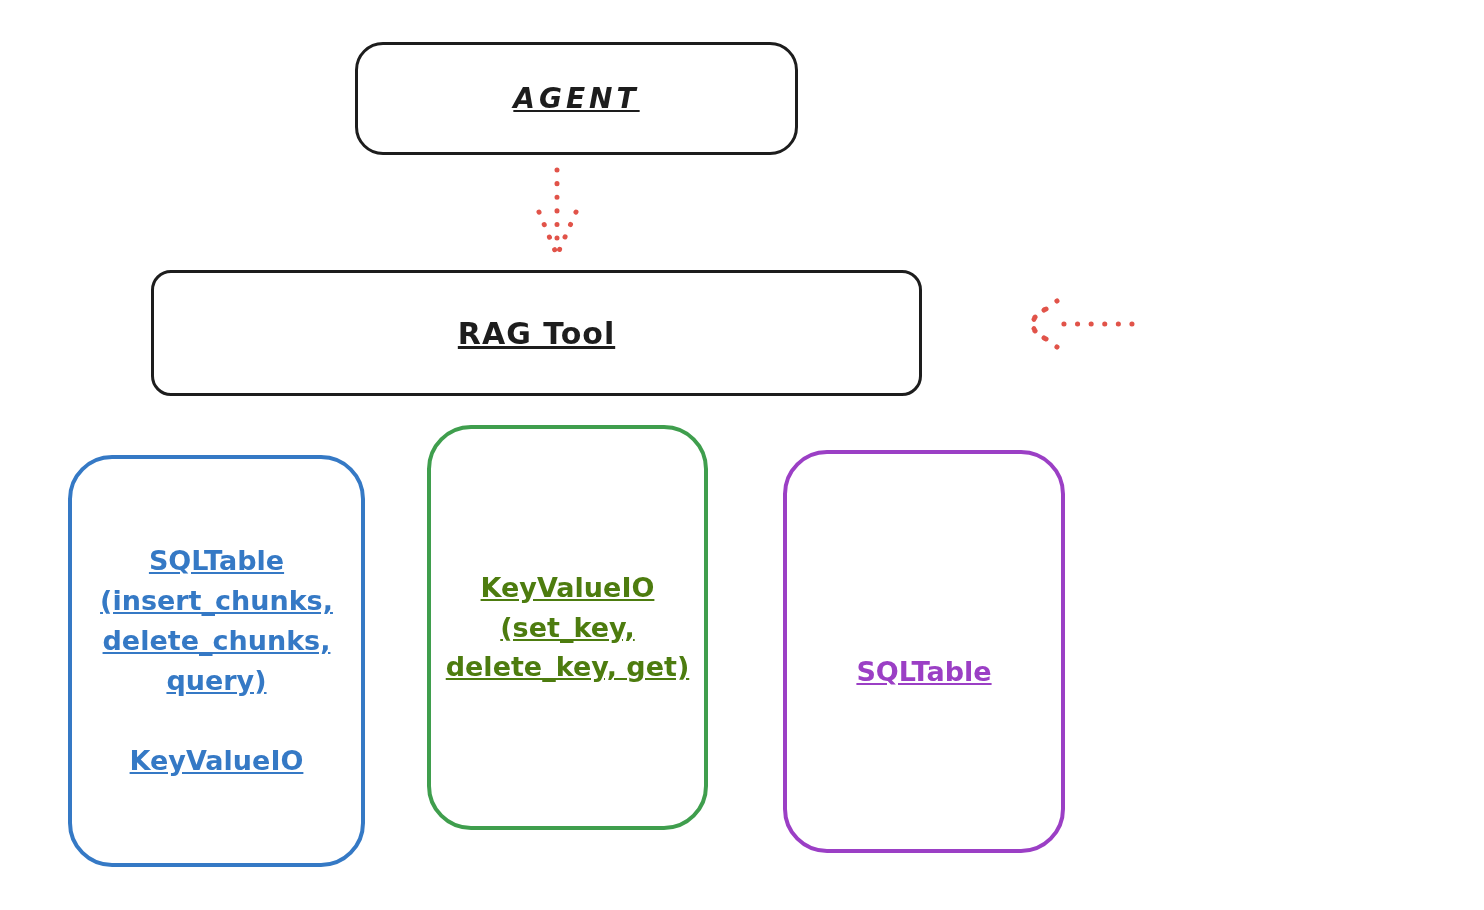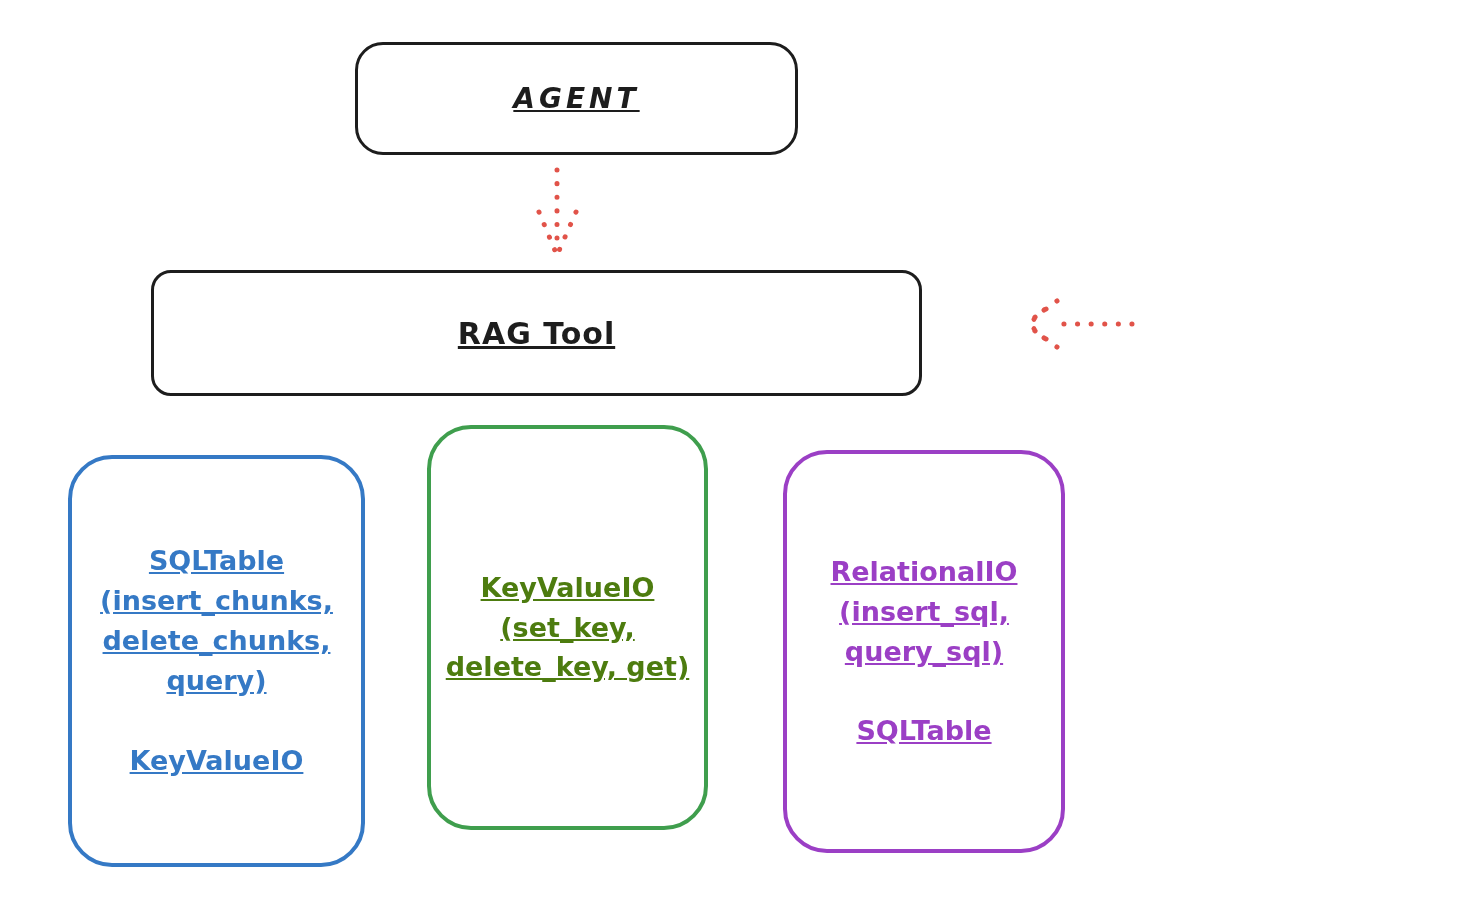--- a/index.html
+++ b/index.html
@@ -120,23 +120,20 @@
     <span class="store-index">KeyValueIO</span>
   </div>
 
   <div id="keyvalue-box" class="box store-box">
     <span class="store-methods">KeyValueIO
 (set_key,
 delete_key, get)</span>
   </div>
 
   <div id="relational-box" class="box store-box">
-    <span class="store-methods">RelationalIO
-(insert_sql,
-query_sql)</span>
     <span class="store-index">SQLTable</span>
   </div>
 
 
   <svg id="arrow-overlay" viewBox="0 0 1484 910" xmlns="http://www.w3.org/2000/svg">
 
     <g fill="none" stroke-width="5" stroke-linecap="round" stroke-dasharray="0.1 13.5" stroke="#e15349">
       <line x1="557" y1="170" x2="557" y2="250"></line>
       <line x1="539" y1="212" x2="556" y2="253"></line>
       <line x1="576" y1="212" x2="558" y2="253"></line>

